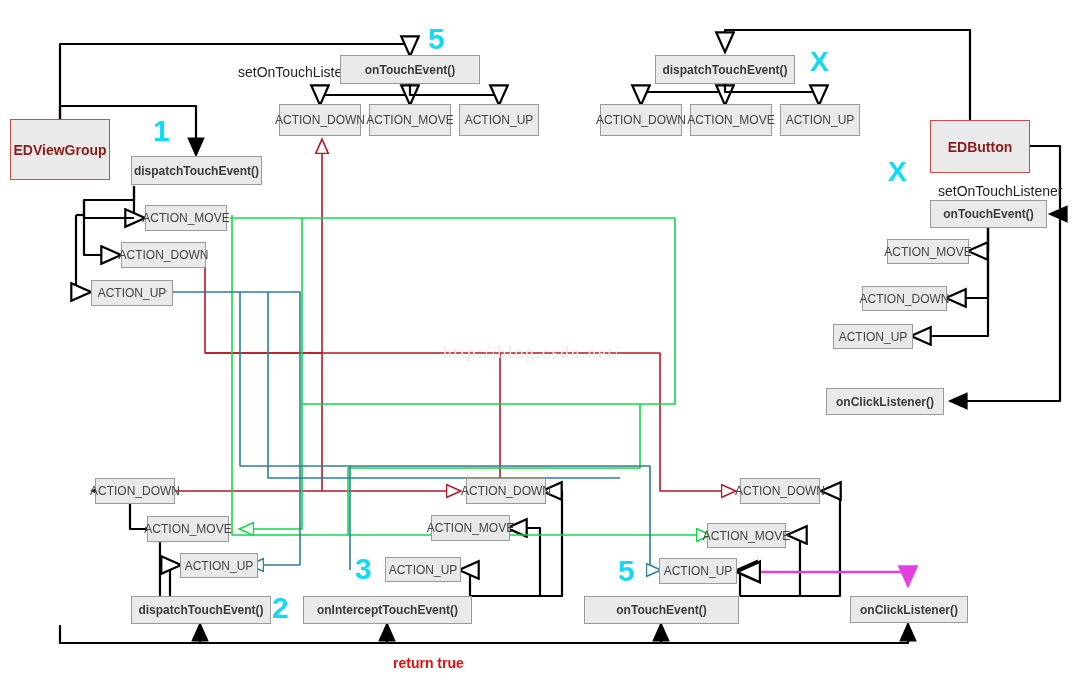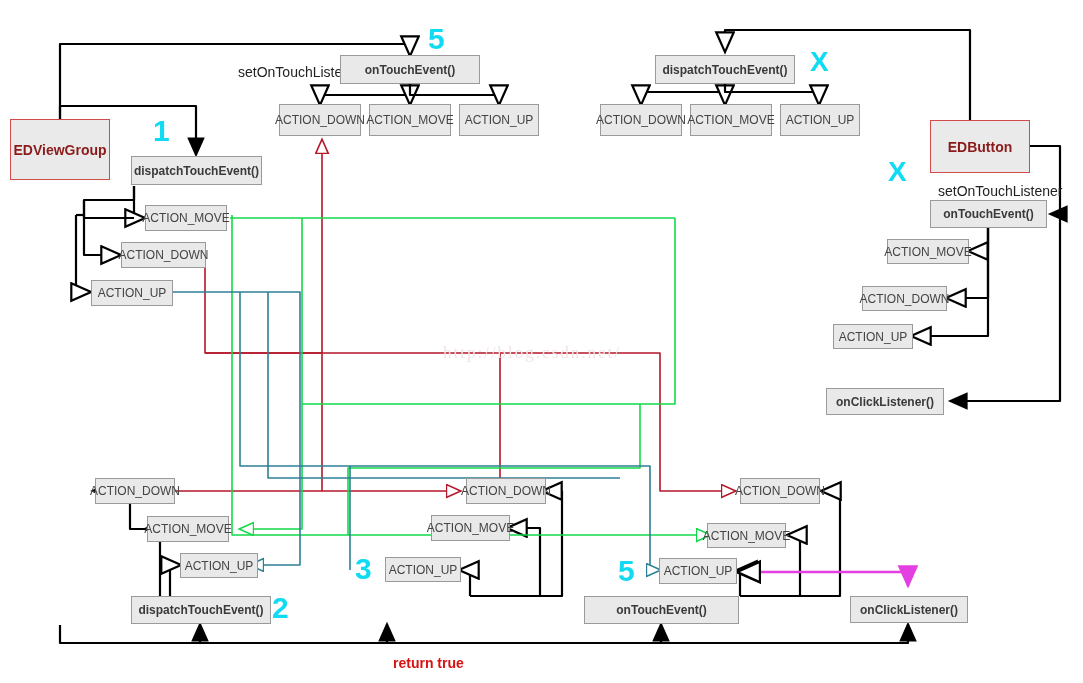--- a/index.html
+++ b/index.html
@@ -163,20 +163,21 @@
 
   <div class="node big" style="left:826px;top:388px;width:118px;height:27px;">onClickListener()</div>
 
 
   <div class="node big" style="left:131px;top:596px;width:140px;height:28px;">dispatchTouchEvent()</div>
 
   <div class="node small" style="left:95px;top:478px;width:80px;height:26px;">ACTION_DOWN</div>
   <div class="node small" style="left:147px;top:516px;width:82px;height:26px;">ACTION_MOVE</div>
   <div class="node small" style="left:180px;top:553px;width:78px;height:25px;">ACTION_UP</div>
 
+  <div class="node big" style="left:303px;top:596px;width:169px;height:28px;">onInterceptTouchEvent()</div>
 
   <div class="node small" style="left:466px;top:478px;width:80px;height:26px;">ACTION_DOWN</div>
   <div class="node small" style="left:431px;top:515px;width:79px;height:26px;">ACTION_MOVE</div>
   <div class="node small" style="left:385px;top:557px;width:76px;height:25px;">ACTION_UP</div>
 
   <div class="node big" style="left:584px;top:596px;width:155px;height:28px;">onTouchEvent()</div>
 
   <div class="node small" style="left:740px;top:478px;width:80px;height:26px;">ACTION_DOWN</div>
   <div class="node small" style="left:707px;top:523px;width:79px;height:25px;">ACTION_MOVE</div>
   <div class="node small" style="left:659px;top:558px;width:78px;height:26px;">ACTION_UP</div>

